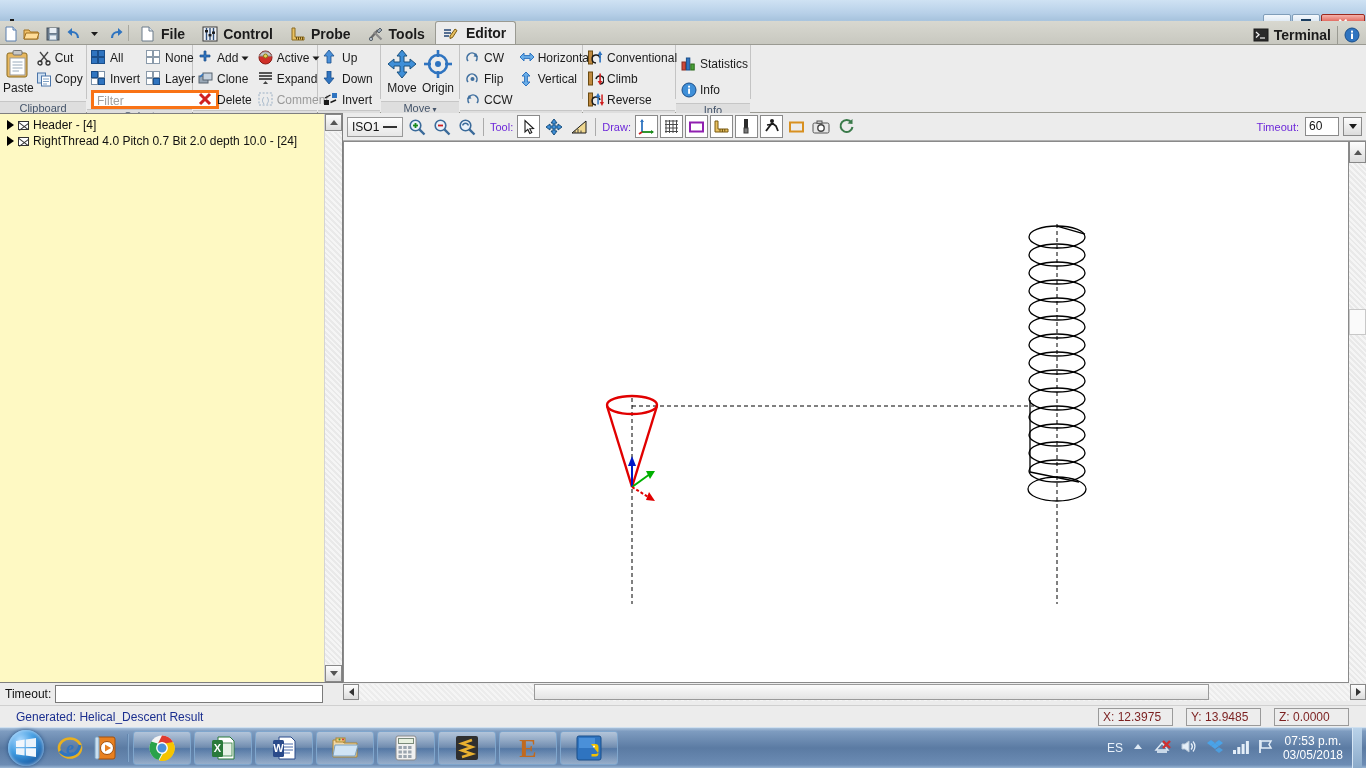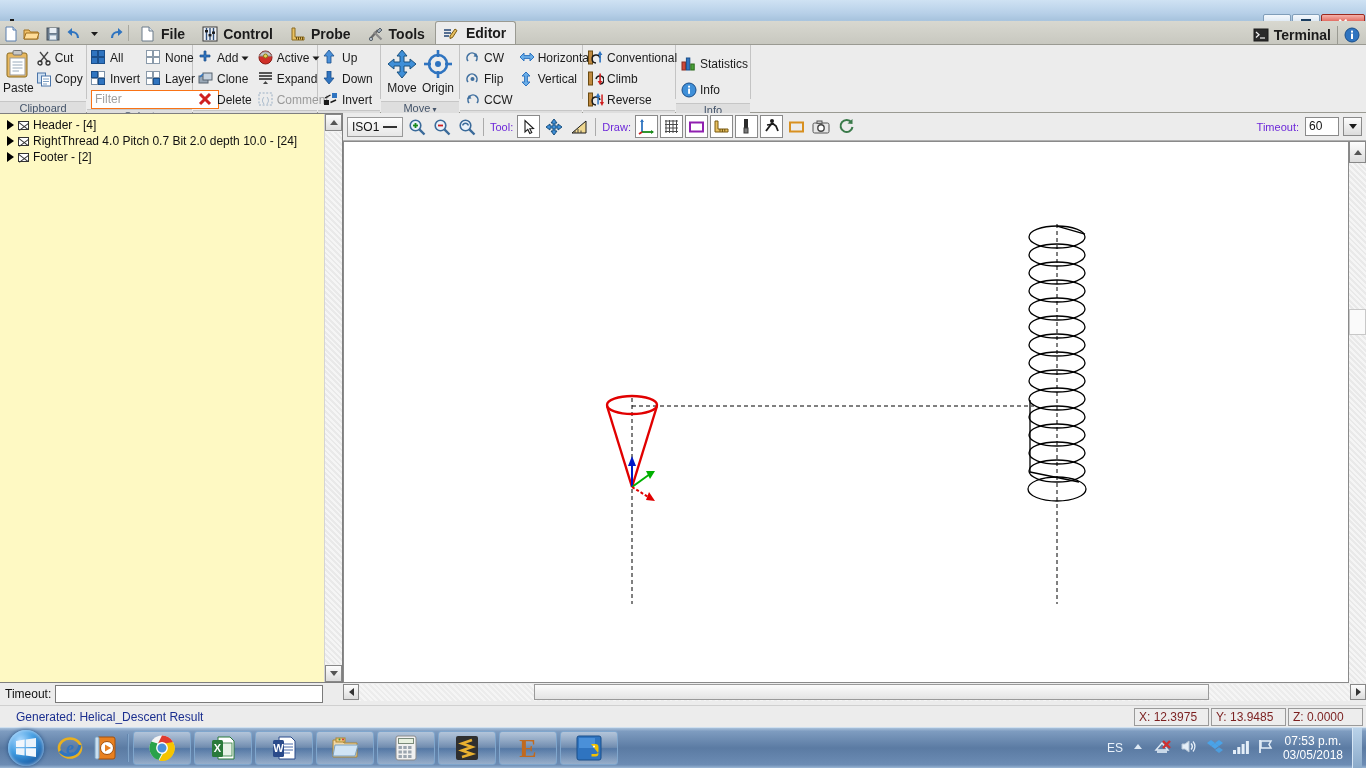--- a/index.html
+++ b/index.html
@@ -96,21 +96,21 @@
     width: 46px; height: 54px; display:flex; flex-direction:column;
     align-items:center; justify-content:flex-start; padding-top:2px;
     font-size: 12px; color:#1b1b1b;
   }
   .big .lbl { margin-top: 2px; }
   .ico { width: 16px; height: 16px; flex: none; display:inline-block; position: relative; }
   .ico.b { width: 30px; height: 30px; }
 
   .filterbox {
     width: 128px; height: 19px; margin: 1px 2px 0 2px;
-    border: 1px solid #f97316; background: #fff;
+    border: 3px solid #f97316; background: #fff;
     font-size: 12px; color: #a0a0a0; padding: 1px 3px; line-height: 15px;
   }
 
   
   .tree-pane {
     position: absolute; left: 0; top: 113px; width: 343px; height: 570px;
     background: #fef9c3; border: 1px solid #7f7f7f; border-left: none;
   }
   .tree-inner { position: absolute; left:0; top:0; right:18px; bottom:0; padding: 3px 0 0 2px; }
   .tree-row {
@@ -215,21 +215,21 @@
     border:1px solid #9a9a9a; background:linear-gradient(to bottom,#fbfbfb,#e4e4e4);
   }
 
   
   .statusbar {
     position: absolute; left: 0; top: 705px; width: 1366px; height: 22px;
     background: #ececec; display:flex; align-items:center;
     border-top: 1px solid #d0d0d0;
   }
   .status-msg { font-size: 12px; color: #1b2f8f; padding-left: 16px; }
-  .coords { margin-left:auto; display:flex; gap:2px; padding-right:3px; }
+  .coords { margin-left:auto; display:flex; gap:13px; padding-right:17px; }
   .coord {
     width: 75px; height: 18px; border: 1px solid #9a9a9a; background:#ededed;
     font-size: 12px; color: #7b1f1f; padding: 1px 4px; line-height:15px;
   }
 
   
   .taskbar {
     position: absolute; left: 0; top: 727px; width: 1366px; height: 41px;
     background: linear-gradient(to bottom,#a8c0da 0%, #7e9cc0 8%, #5b7ba3 50%, #6c8cb4 92%, #9ab6d4 100%);
     border-top: 1px solid #cfe0f0;
@@ -788,25 +788,20 @@
       <div class="tree-row">
         <span class="tri"></span>
         <span class="envico"></span>
         <span>Header - [4]</span>
       </div>
       <div class="tree-row">
         <span class="tri"></span>
         <span class="envico"></span>
         <span>RightThread 4.0 Pitch 0.7 Bit 2.0 depth 10.0 - [24]</span>
       </div>
-      <div class="tree-row">
-        <span class="tri"></span>
-        <span class="envico"></span>
-        <span>Footer - [2]</span>
-      </div>
     </div>
     <div class="treescroll">
       <div class="sb-arrow">
           <i class="tri-up"></i>
         </div>
       <div class="sb-track"></div>
       <div class="sb-arrow bot">
           <i class="tri-dn"></i>
         </div>
     </div>

